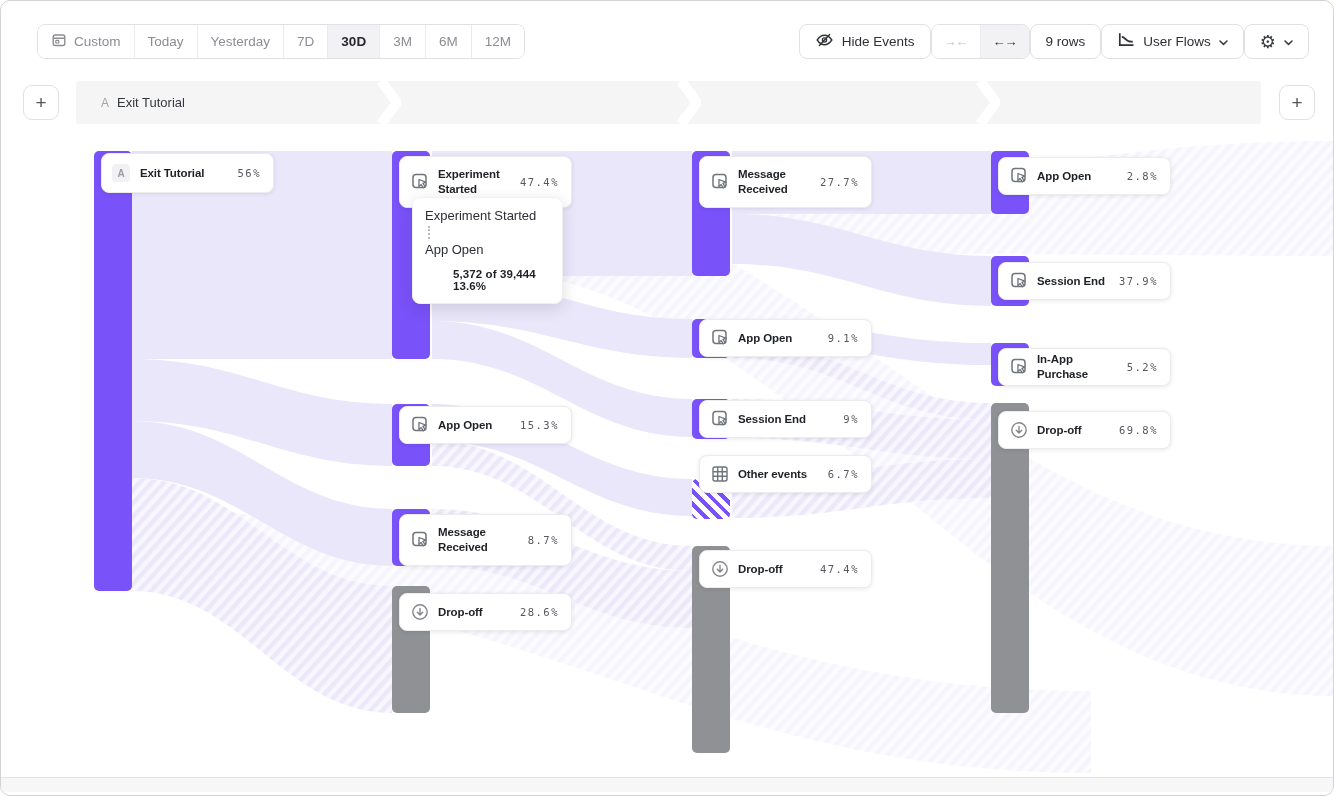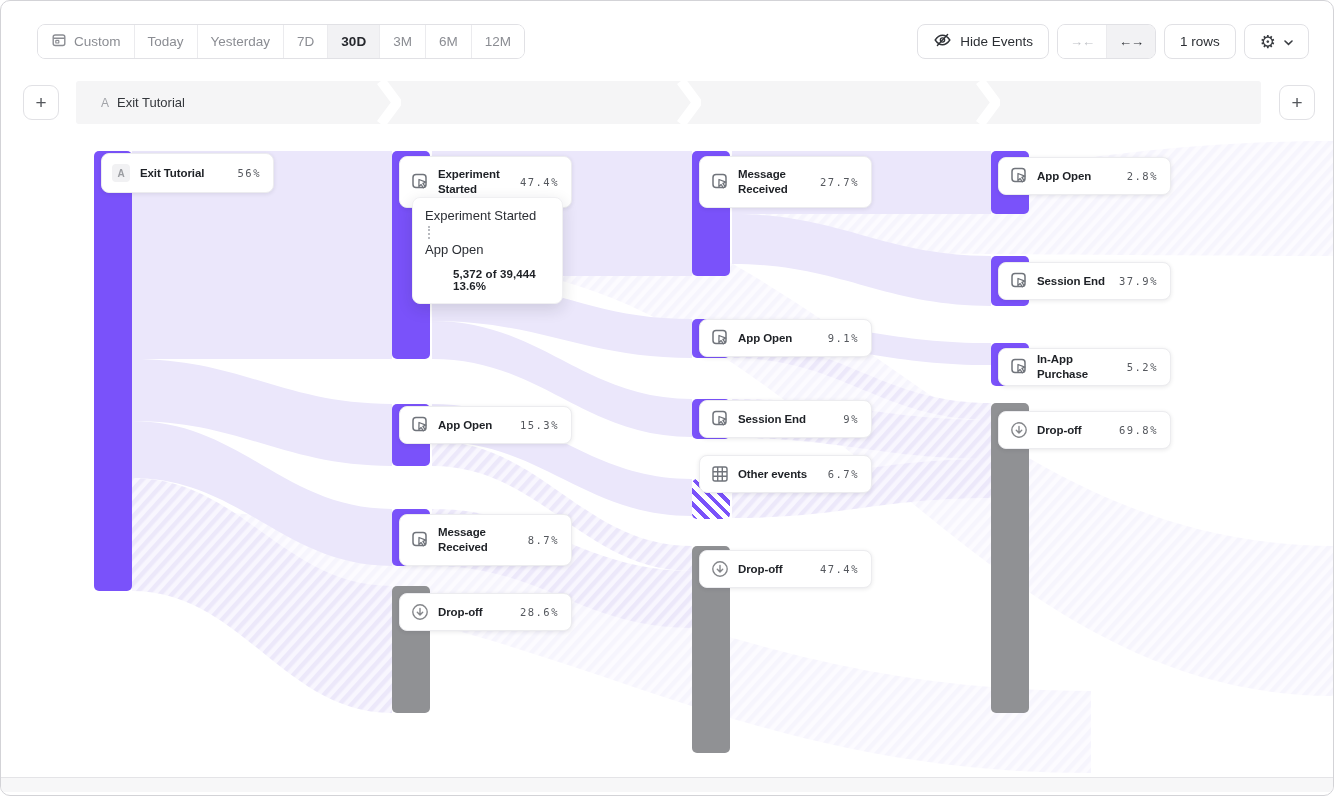--- a/index.html
+++ b/index.html
@@ -10,21 +10,21 @@
   
   .toolbar { position:absolute; left:0; top:0; width:100%; height:74px; z-index:5; }
   .seg-group { position:absolute; display:inline-flex; border:1px solid #e1e1e5; border-radius:8px;
                background:#fff; overflow:hidden; height:35px; }
   .seg { display:inline-flex; align-items:center; gap:7px; padding:0 13px; background:#fff;
          border:none; border-left:1px solid #ebebee; color:#8b8d93; font:400 13.5px "Liberation Sans", sans-serif;
          cursor:pointer; height:100%; }
   .seg:first-child { border-left:none; }
   .seg.active { background:#f2f2f4; color:#26282d; font-weight:700; }
   .date-group { left:24px; top:23px;margin-left:12px; }
-  .toolbar-right { position:absolute; right:24px; top:23px; display:flex; gap:8px; }
+  .toolbar-right { position:absolute; right:24px; top:23px; display:flex; gap:0; }
   .btn { display:inline-flex; align-items:center; gap:8px; height:35px; padding:0 15px; background:#fff;
          border:1px solid #e1e1e5; border-radius:8px; font:400 13.5px "Liberation Sans", sans-serif;
          color:#2c2f34; cursor:pointer; white-space:nowrap; }
   .arrow-group { position:static; height:35px; }
   .arrow-seg { padding:0 12px; font-size:13px; letter-spacing:-1px; }
   .arrow-seg.dim { color:#bfc1c6; }
   .arrow-seg.active { color:#2c2f34; font-weight:400; }
   .gear-glyph { font-size:18px; line-height:1; color:#3a3d42; }
 
   
@@ -314,23 +314,37 @@
       <div class="seg-group arrow-group">
         <button class="seg arrow-seg dim">
           <span>→←</span>
         </button>
         <button class="seg arrow-seg active">
           <span>←→</span>
         </button>
       </div>
 
       <button class="btn">
-        <span>1 rows</span>
-      </button>
-
+        <span>9 rows</span>
+      </button>
+
+      <button class="btn">
+        <span class="icon">
+          <svg width="18" height="16" viewBox="0 0 18 16" fill="none">
+              <path d="M2.8 1.2 V13.2 H16.5" stroke="#2f3237" stroke-width="1.7"></path>
+              <path d="M4.8 4.8 C9 4.8 8 10.6 15.8 9.6" stroke="#2f3237" stroke-width="1.7" fill="none"></path>
+            </svg>
+        </span>
+        <span>User Flows</span>
+        <span class="icon">
+          <svg width="9" height="6" viewBox="0 0 9 6" fill="none">
+              <path d="M1 1 L4.5 4.3 L8 1" stroke="#3a3d42" stroke-width="1.6" stroke-linecap="round"></path>
+            </svg>
+        </span>
+      </button>
 
       <button class="btn">
         <span class="gear-glyph">⚙</span>
         <span class="icon">
           <svg width="9" height="6" viewBox="0 0 9 6" fill="none">
               <path d="M1 1 L4.5 4.3 L8 1" stroke="#3a3d42" stroke-width="1.6" stroke-linecap="round"></path>
             </svg>
         </span>
       </button>
     </div>

